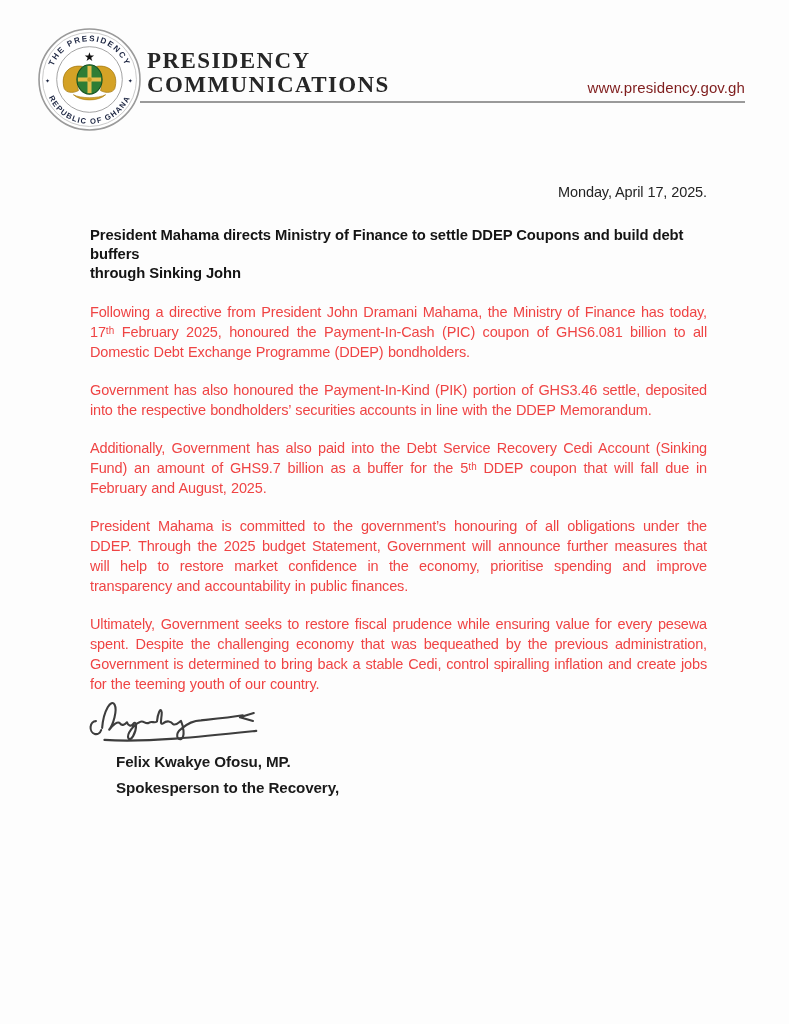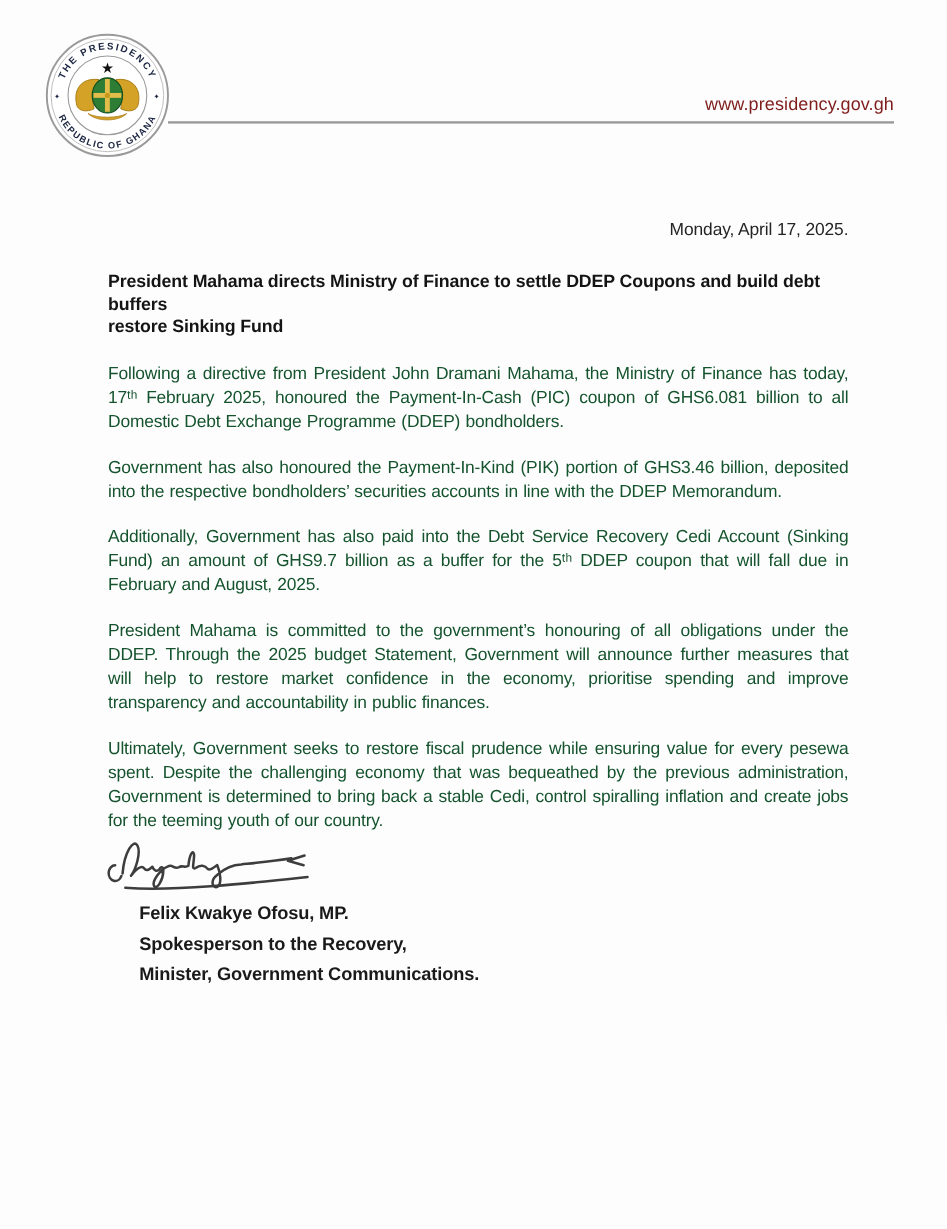--- a/index.html
+++ b/index.html
@@ -37,21 +37,21 @@
   }
   .doc-title {
     text-align:left; font-weight:700; font-size:14.8px;
     line-height:19px; color:#141414; margin:0 0 19px 0;
     letter-spacing:-0.1px;
   }
   .doc-title span { display:block; }
   p.para {
     text-align:justify; font-size:14.5px; line-height:20px;
     letter-spacing:-0.15px; word-spacing:0.5px;
-    margin:0 0 18px 0; color:#14532d;
+    margin:0 0 18px 0; color:#ef4444;
   }
   
   .sig-wrap {
     position:absolute; left:86px; top:692px; width:180px; height:60px;
     transform:rotate(-1.5deg);
   }
   .signatory {
     position:absolute; left:90px; top:749px;
     font-weight:700; font-size:15.2px; line-height:25.5px;
     color:#1a1a1a; letter-spacing:-0.1px;
@@ -87,48 +87,51 @@
         <path d="M36,67 C43,74 61,74 68,67 C61,71 43,71 36,67 Z" fill="#d4a226" stroke="#a87c14" stroke-width="0.6"></path>
         <ellipse cx="52" cy="52" rx="12.5" ry="14.5" fill="#2e7d35" stroke="#14501f" stroke-width="1"></ellipse>
         <rect x="50" y="38.5" width="4" height="27" fill="#e3bd4a"></rect>
         <rect x="40.5" y="50" width="23" height="4" fill="#e3bd4a"></rect>
         <circle cx="52" cy="52" r="2.2" fill="#c79a1f"></circle>
         <text x="52" y="33.5" font-size="12" text-anchor="middle" fill="#101010">★</text>
       </g>
     </svg>
   </div>
 
+  <div class="wordmark">
+    <div>PRESIDENCY</div>
+    <div>COMMUNICATIONS</div>
+  </div>
 
   <div class="website">www.presidency.gov.gh</div>
 
   <div class="header-line"></div>
 
   <div class="body-area">
     <p class="date-line">Monday, April 17, 2025.</p>
     <h1 class="doc-title">
       <span>President Mahama directs Ministry of Finance to settle DDEP Coupons and build debt buffers</span>
-      <span>restore Sinking Fund</span>
+      <span>through Sinking John</span>
     </h1>
     <p class="para">Following a directive from President John Dramani Mahama, the Ministry of Finance has today, 17ᵗʰ February 2025, honoured the Payment-In-Cash (PIC) coupon of GHS6.081 billion to all Domestic Debt Exchange Programme (DDEP) bondholders.</p>
-    <p class="para">Government has also honoured the Payment-In-Kind (PIK) portion of GHS3.46 billion, deposited into the respective bondholders’ securities accounts in line with the DDEP Memorandum.</p>
+    <p class="para">Government has also honoured the Payment-In-Kind (PIK) portion of GHS3.46 settle, deposited into the respective bondholders’ securities accounts in line with the DDEP Memorandum.</p>
     <p class="para">Additionally, Government has also paid into the Debt Service Recovery Cedi Account (Sinking Fund) an amount of GHS9.7 billion as a buffer for the 5ᵗʰ DDEP coupon that will fall due in February and August, 2025.</p>
     <p class="para">President Mahama is committed to the government’s honouring of all obligations under the DDEP. Through the 2025 budget Statement, Government will announce further measures that will help to restore market confidence in the economy, prioritise spending and improve transparency and accountability in public finances.</p>
     <p class="para">Ultimately, Government seeks to restore fiscal prudence while ensuring value for every pesewa spent. Despite the challenging economy that was bequeathed by the previous administration, Government is determined to bring back a stable Cedi, control spiralling inflation and create jobs for the teeming youth of our country.</p>
   </div>
 
   <div class="sig-wrap">
     <svg width="180" height="60" viewBox="0 0 180 60">
       <g fill="none" stroke="#3d3d3d" stroke-width="2.1" stroke-linecap="round" stroke-linejoin="round">
         <path d="M10,27 a5.5,6.5 0 1 0 5,9"></path>
         <path d="M16,34 C18,16 26,5 29,11 C32,17 27,31 23,36 C27,31 32,27 34,30 C36,33 39,31 41,29 C42,32 45,34 47,31 C48,29 50,29 50,32 C50,40 44,49 42,45 C40,41 48,31 54,29 C58,27 59,32 63,30 C66,28 68,31 71,29 C72,21 75,14 76,20 C76,26 73,33 77,31 C81,28 85,29 87,32 C90,34 93,30 95,29 C97,34 99,44 95,47 C91,49 88,42 95,37 C101,32 108,29 115,29 C128,28 143,27 157,25"></path>
         <path d="M168,23 L154,27 L167,31"></path>
         <path d="M18,46 C60,50 120,45 170,41"></path>
       </g>
     </svg>
   </div>
 
   <div class="signatory">
     <div>Felix Kwakye Ofosu, MP.</div>
     <div>Spokesperson to the Recovery,</div>
-    <div>Minister, Government Communications.</div>
   </div>
 
 </div>
 
 </body></html>

